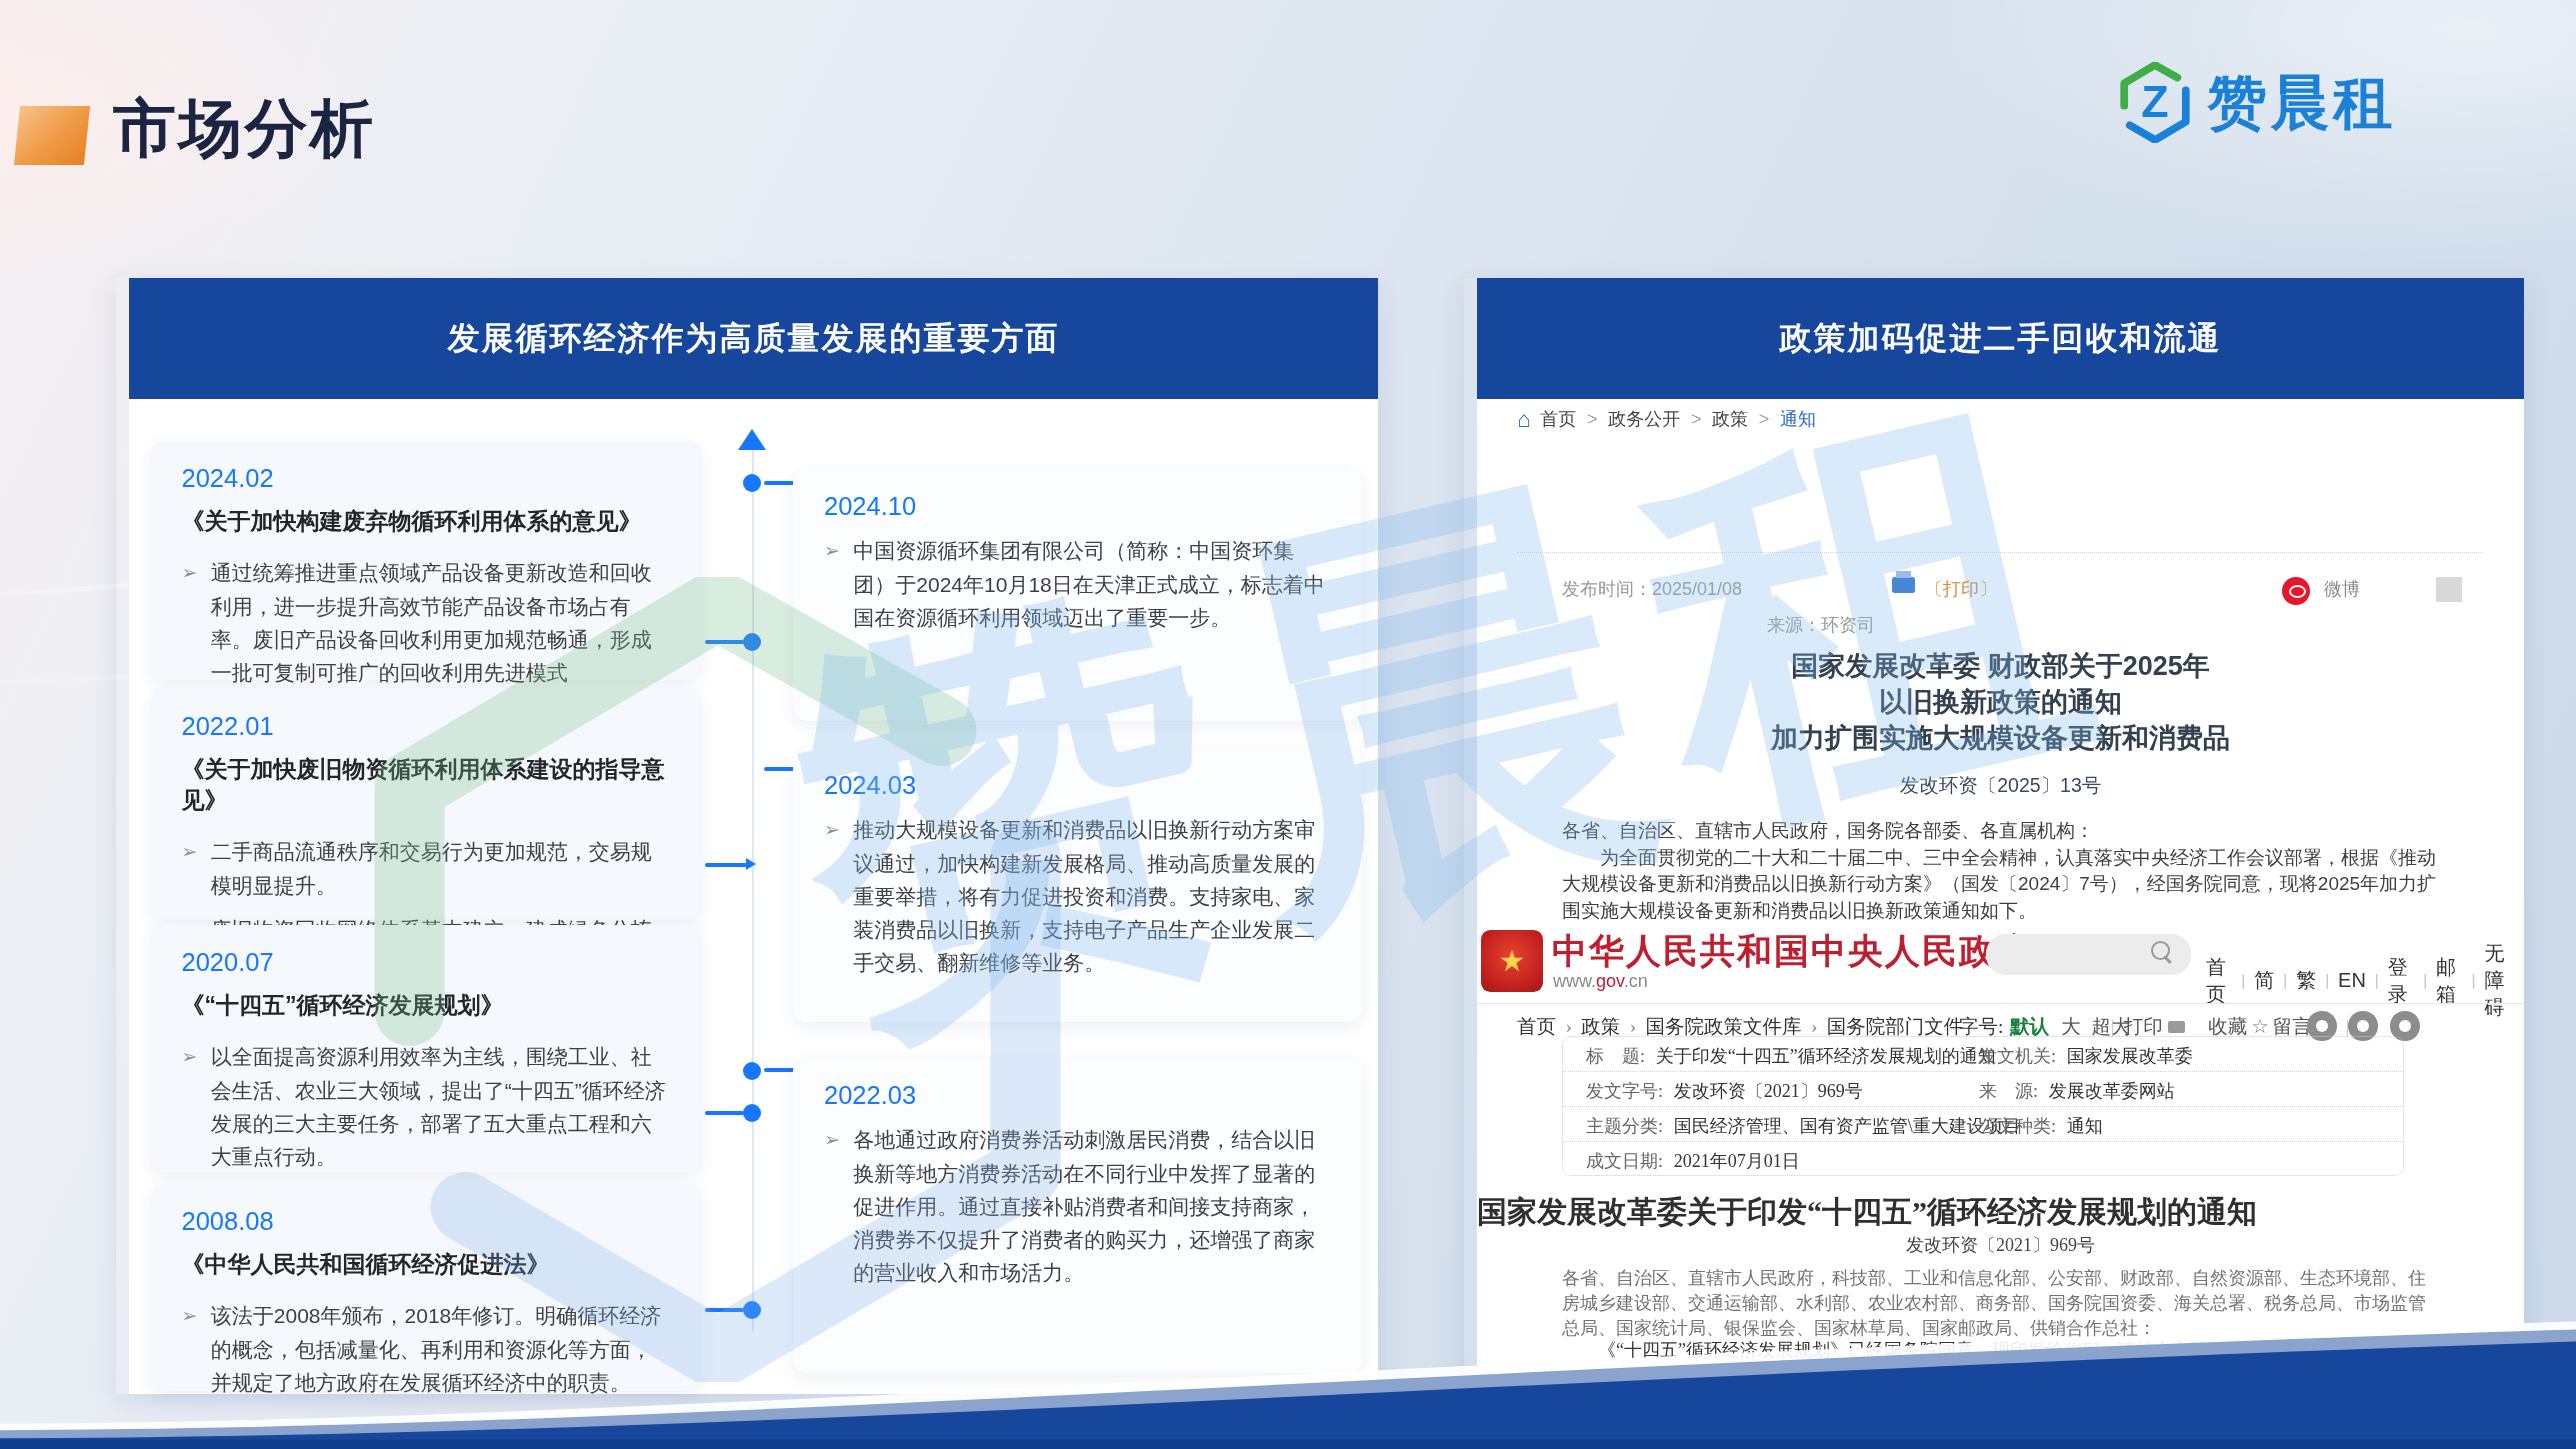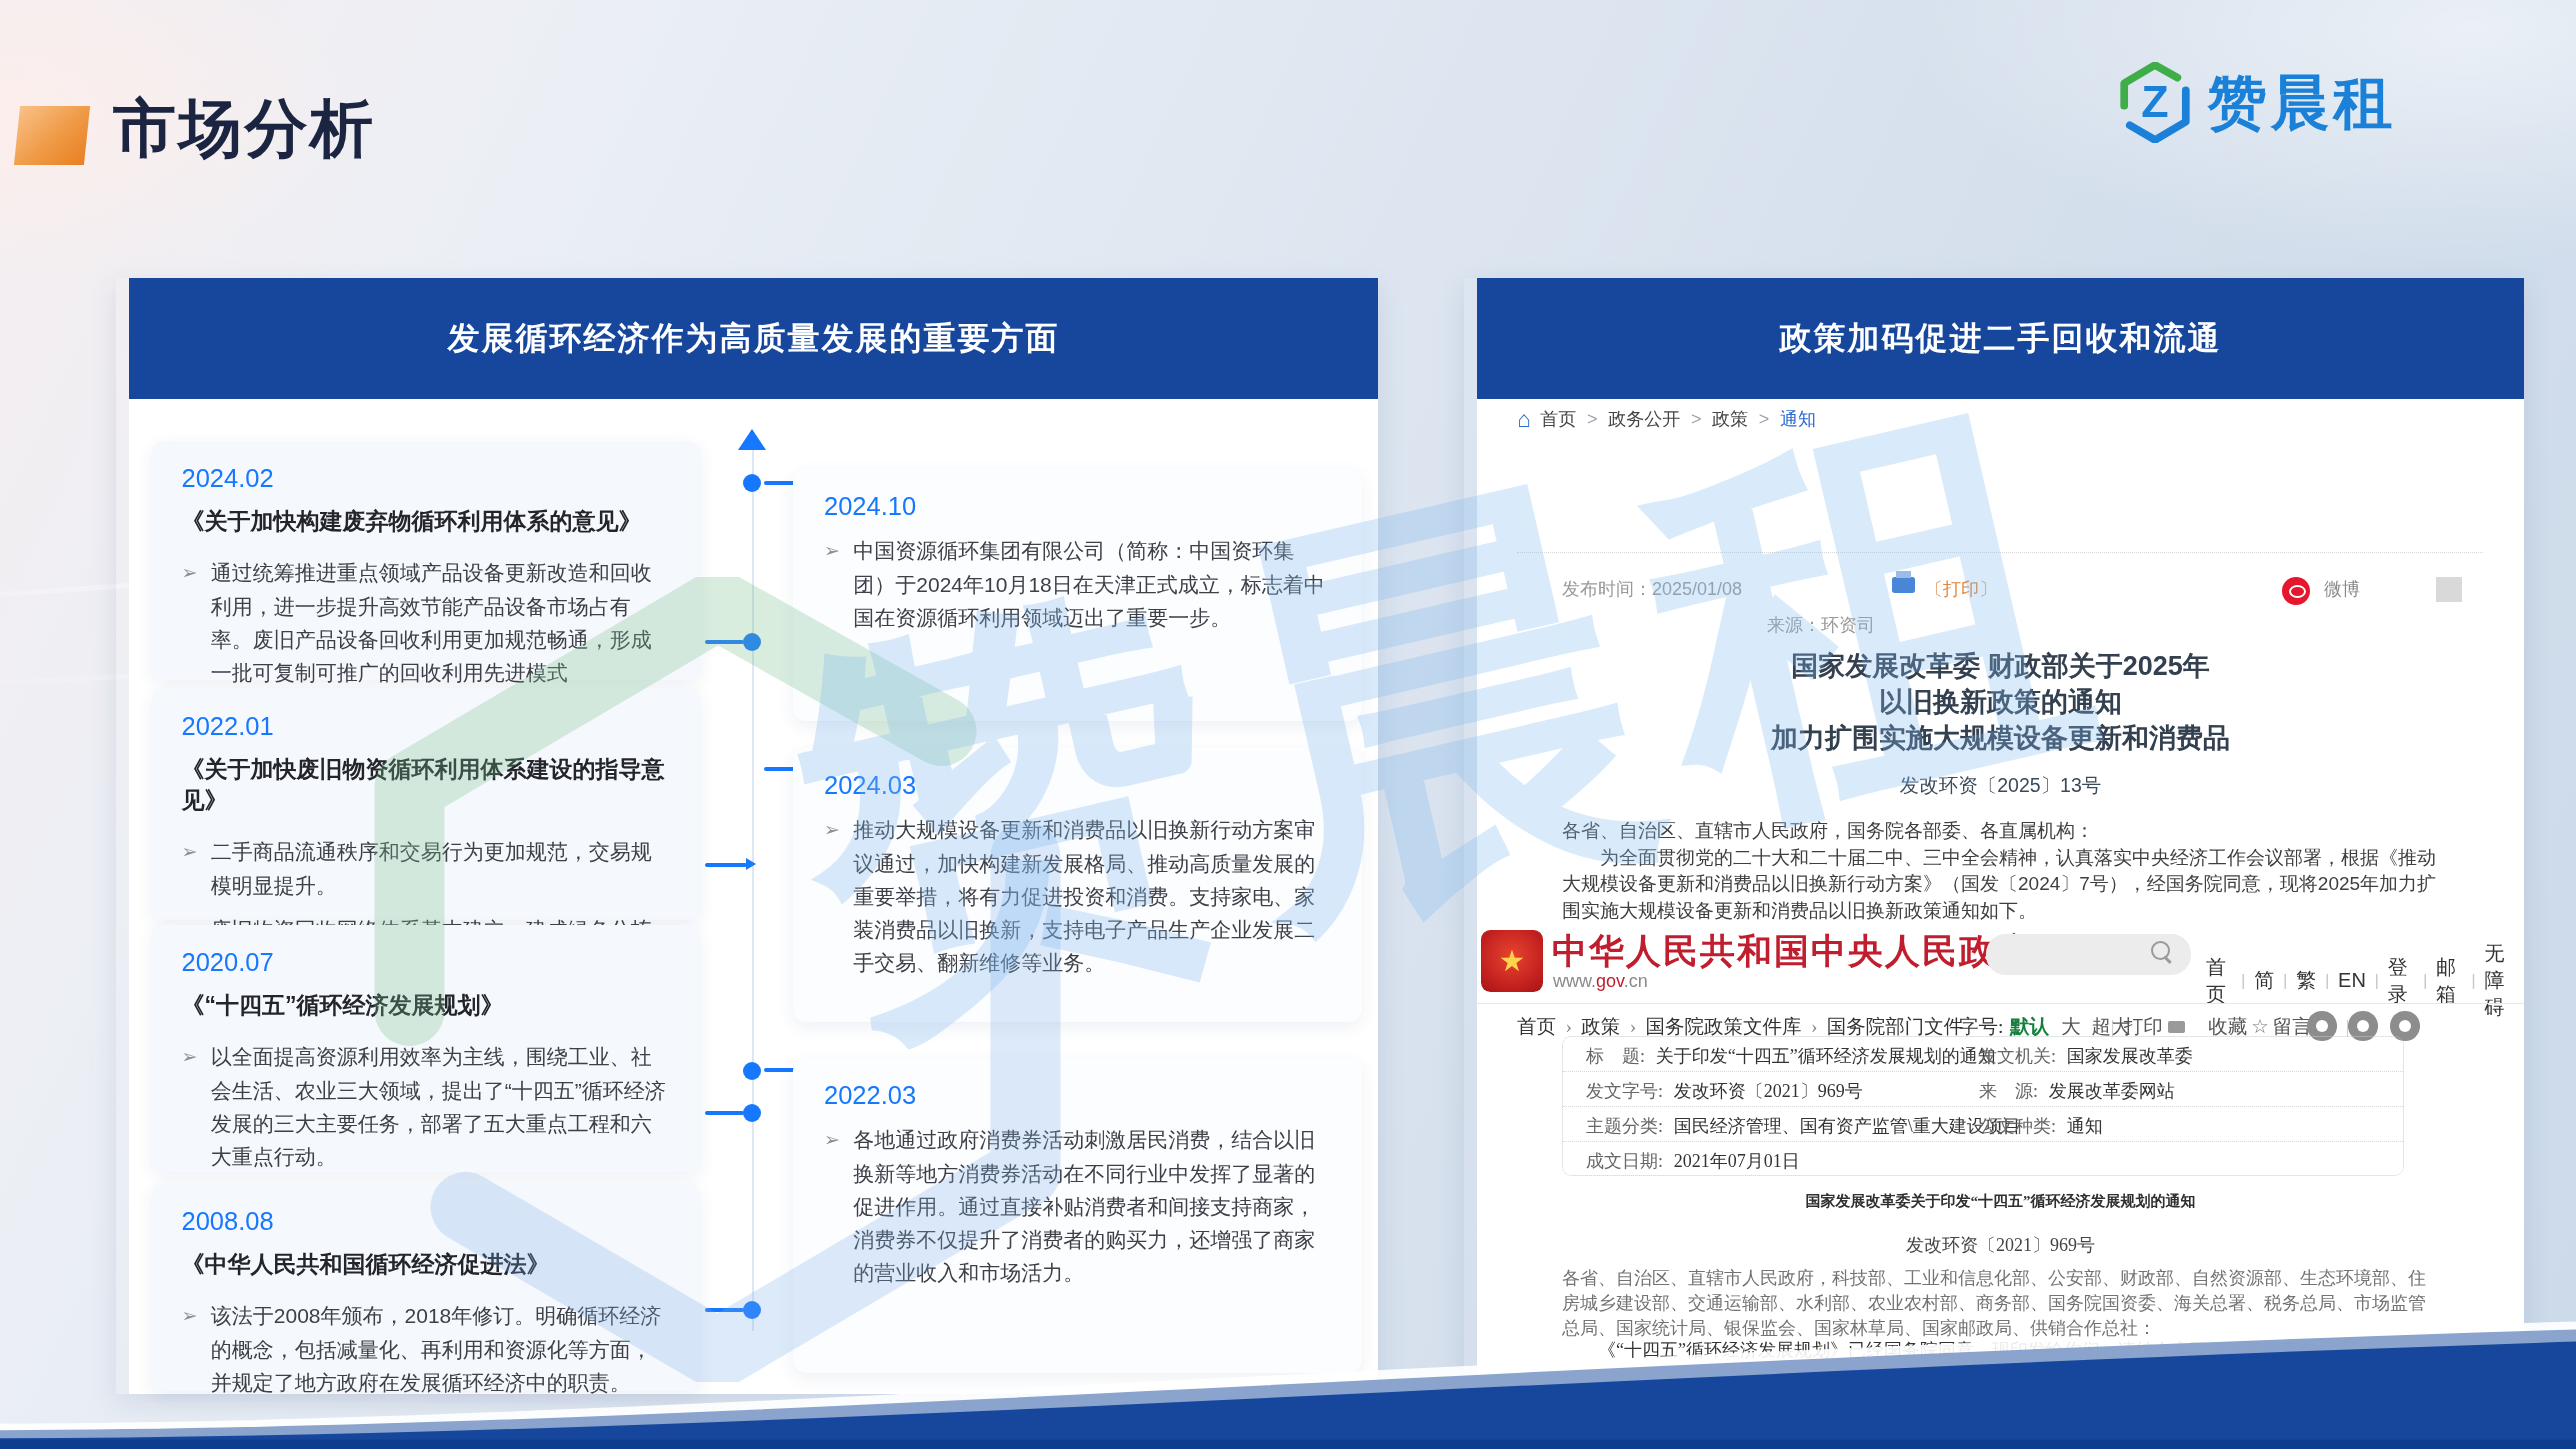--- a/index.html
+++ b/index.html
@@ -84,21 +84,21 @@
   .tools .mini-print{display:inline-block;width:17.4px;height:12px;background:#9a9a9a;border-radius:2px;margin-left:5.4px;}
   .soc{position:absolute;top:612px;width:29.5px;height:29.5px;border-radius:50%;background:#8d8d8d;}
   .soc::after{content:"";position:absolute;left:8.7px;top:8.7px;width:12px;height:12px;border-radius:50%;background:#fff;}
   .meta-box{position:absolute;left:85px;top:637px;width:842px;height:140px;border:1.3px dotted #c6cad0;border-radius:9.4px;box-sizing:border-box;}
   .mrow{position:relative;height:34px;padding:0 23px;font-size:18px;color:#333;}
   .mrow+.mrow{border-top:1.3px dotted #d5d8dc;}
   .mrow .k{color:#666;margin-right:10.7px;}
   .mrow .cell{position:absolute;top:7.4px;white-space:nowrap;}
   .mrow .c1{left:23px;}
   .mrow .c2{left:416px;}
-  .doc2-title{position:absolute;left:0;top:793px;width:100%;text-align:center;font-size:15px;font-weight:bold;color:#2f2f2f;}
+  .doc2-title{position:absolute;left:0;top:793px;width:100%;text-align:left;font-size:30px;font-weight:bold;color:#2f2f2f;}
   .doc2-num{position:absolute;left:0;top:834px;width:100%;text-align:center;font-size:18px;color:#444;}
   .doc2-p1{position:absolute;left:85px;top:867px;width:879px;font-size:18px;color:#737373;line-height:1.38;}
   .doc2-p2{position:absolute;left:85px;top:939px;width:879px;font-size:18px;color:#333;text-indent:2em;}
   .doc2-signer{position:absolute;left:85px;top:967px;width:879px;text-align:right;padding-right:60px;font-size:18px;color:#333;box-sizing:border-box;}
   .doc2-date{position:absolute;left:85px;top:991px;width:879px;text-align:right;padding-right:54px;font-size:18px;color:#333;box-sizing:border-box;}
   .doc2-att{position:absolute;left:85px;top:1016px;font-size:18px;color:#333;}
   .doc2-att .lnk{color:#4a54c0;}
   
   .wm-text{position:absolute;left:792px;top:429px;font-size:416px;font-weight:bold;letter-spacing:24px;
     color:rgba(130,185,240,.30);transform:rotate(-13deg);z-index:3;pointer-events:none;white-space:nowrap;}

